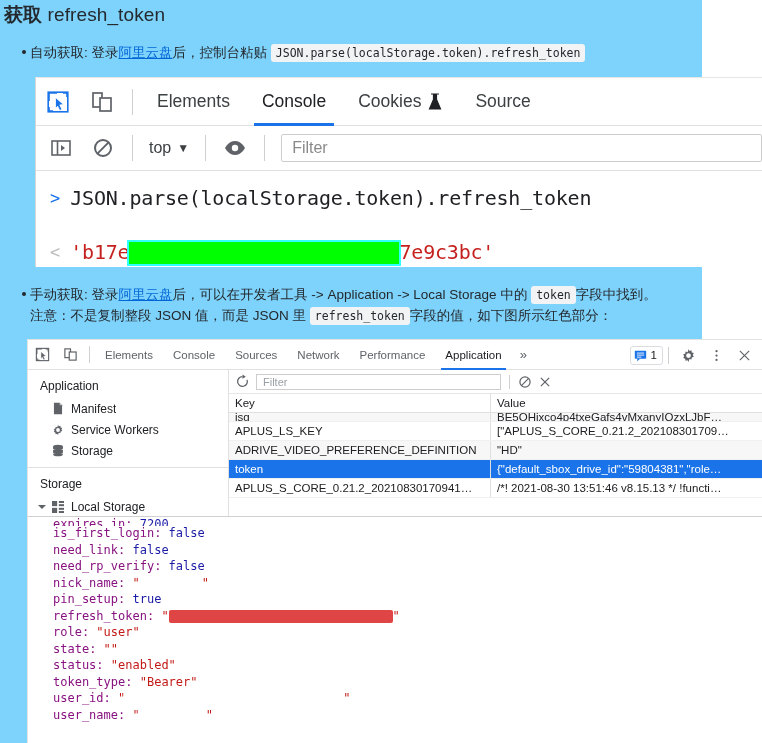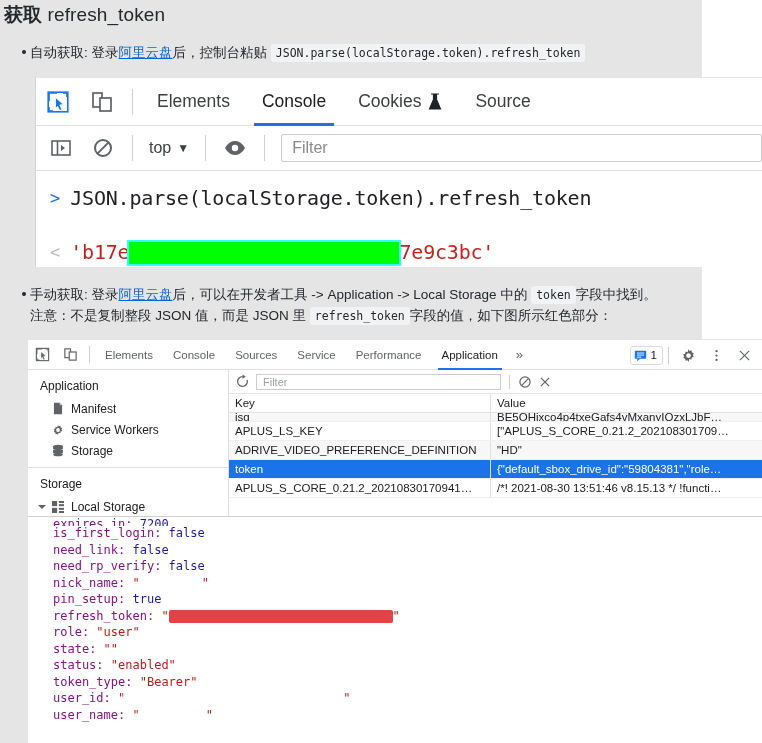--- a/index.html
+++ b/index.html
@@ -3,21 +3,21 @@
 <meta charset="utf-8">
 <style>
   * { box-sizing: border-box; }
   html, body {
     margin: 0; padding: 0;
     width: 762px; height: 743px;
     background: #ffffff;
     font-family: "Liberation Sans", sans-serif;
     overflow: hidden;
   }
-  .page { position: relative; width: 702px; height: 743px; background: #e5e5e5; }
+  .page { position: relative; width: 702px; height: 743px; background: #7dd3fc; }
 
   
   .doc-heading {
     position: absolute; left: 4px; top: 2px;
     font-size: 19px; font-weight: bold; color: #24292e;
     letter-spacing: .1px;
   }
   .doc-heading .mono-part { font-weight: normal; }
 
   
@@ -330,21 +330,21 @@
       <div class="at-icon-btn">
         <svg width="15" height="15" viewBox="0 0 24 24">
           <rect x="3" y="3" width="9" height="14" fill="none" stroke="#5f6368" stroke-width="1.9"></rect>
           <rect x="10" y="8" width="11" height="13" fill="#fff" stroke="#5f6368" stroke-width="1.9"></rect>
         </svg>
       </div>
       <div class="at-sep"></div>
       <div class="at-tab">Elements</div>
       <div class="at-tab">Console</div>
       <div class="at-tab">Sources</div>
-      <div class="at-tab">Service</div>
+      <div class="at-tab">Network</div>
       <div class="at-tab">Performance</div>
       <div class="at-tab active">Application</div>
       <div class="at-more">»</div>
 
       <div class="at-right">
         <div class="at-badge">
           <svg width="13" height="13" viewBox="0 0 16 16">
             <rect x="1" y="2" width="14" height="10" rx="1" fill="#1a73e8"></rect>
             <path d="M4 12 L4 15 L7.5 12 Z" fill="#1a73e8"></path>
             <line x1="3.5" y1="5" x2="12.5" y2="5" stroke="#fff" stroke-width="1.1"></line>

